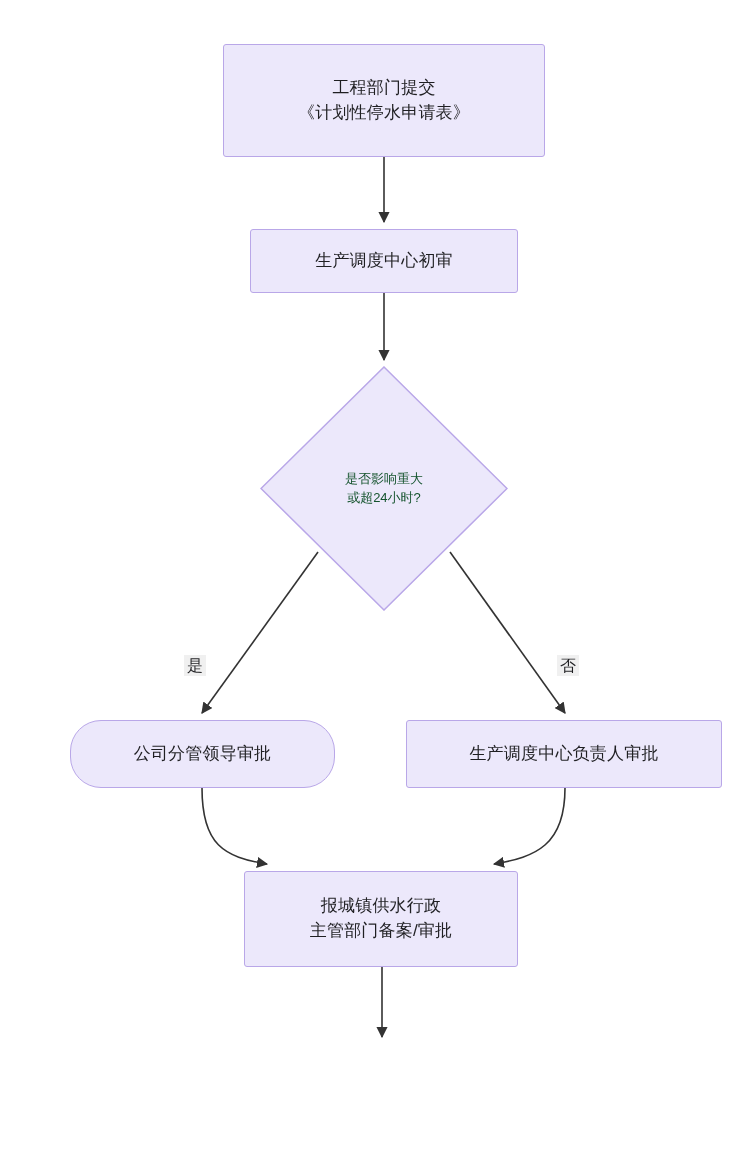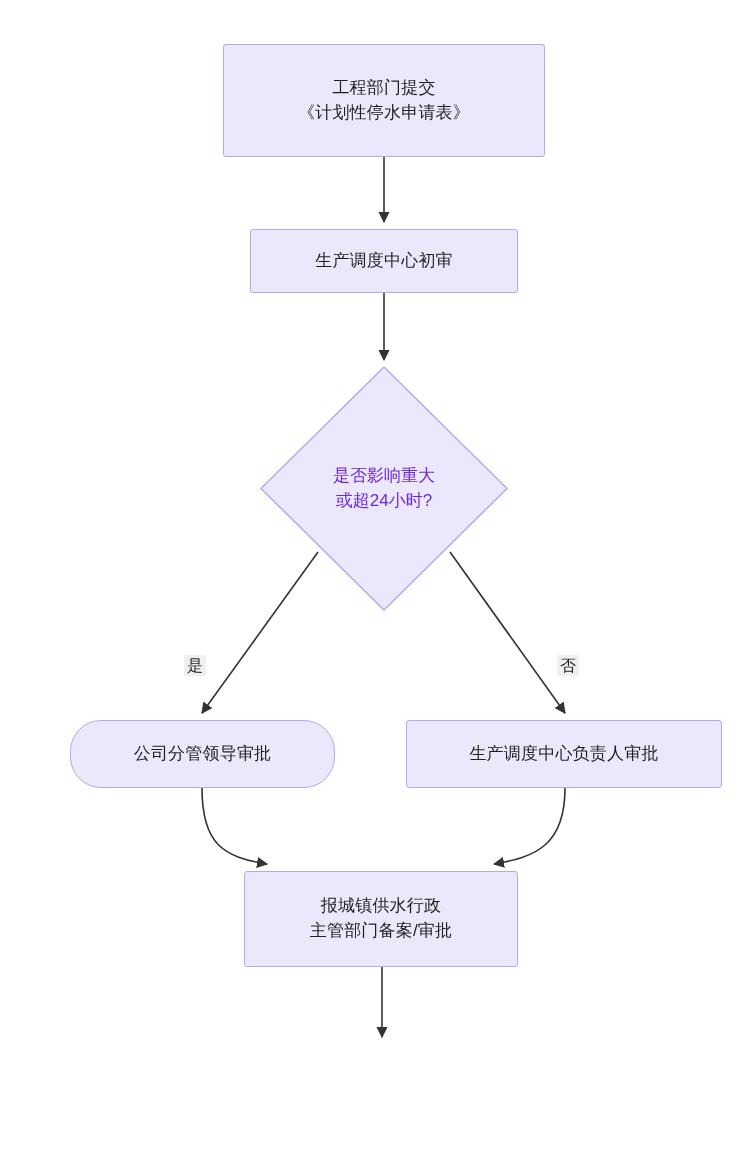--- a/index.html
+++ b/index.html
@@ -57,22 +57,22 @@
   .diamond-label {
     position: absolute;
     left: 0;
     top: 0;
     width: 100%;
     height: 100%;
     display: flex;
     align-items: center;
     justify-content: center;
     text-align: center;
-    color: #6d28d9;
-    font-size: 17px;
+    color: #14532d;
+    font-size: 13px;
     line-height: 1.45;
     white-space: pre-line;
   }
   .edge-label {
     position: absolute;
     background: #f0f0f0;
     color: #1f1f22;
     font-size: 16px;
     line-height: 1.2;
     padding: 1px 3px;

